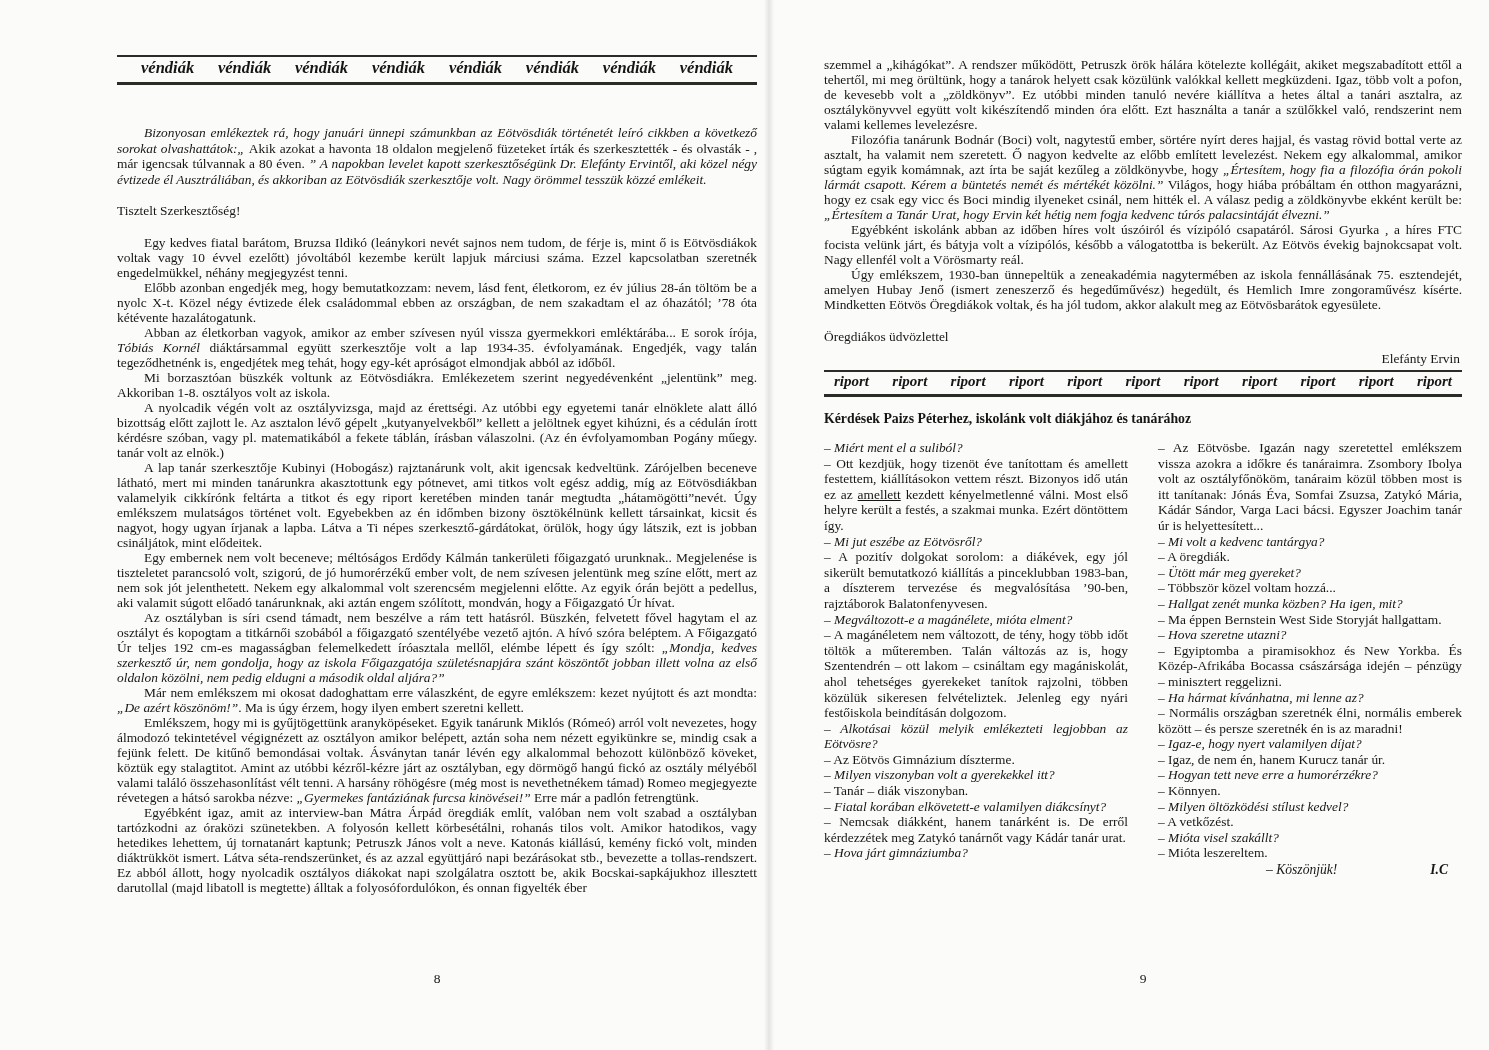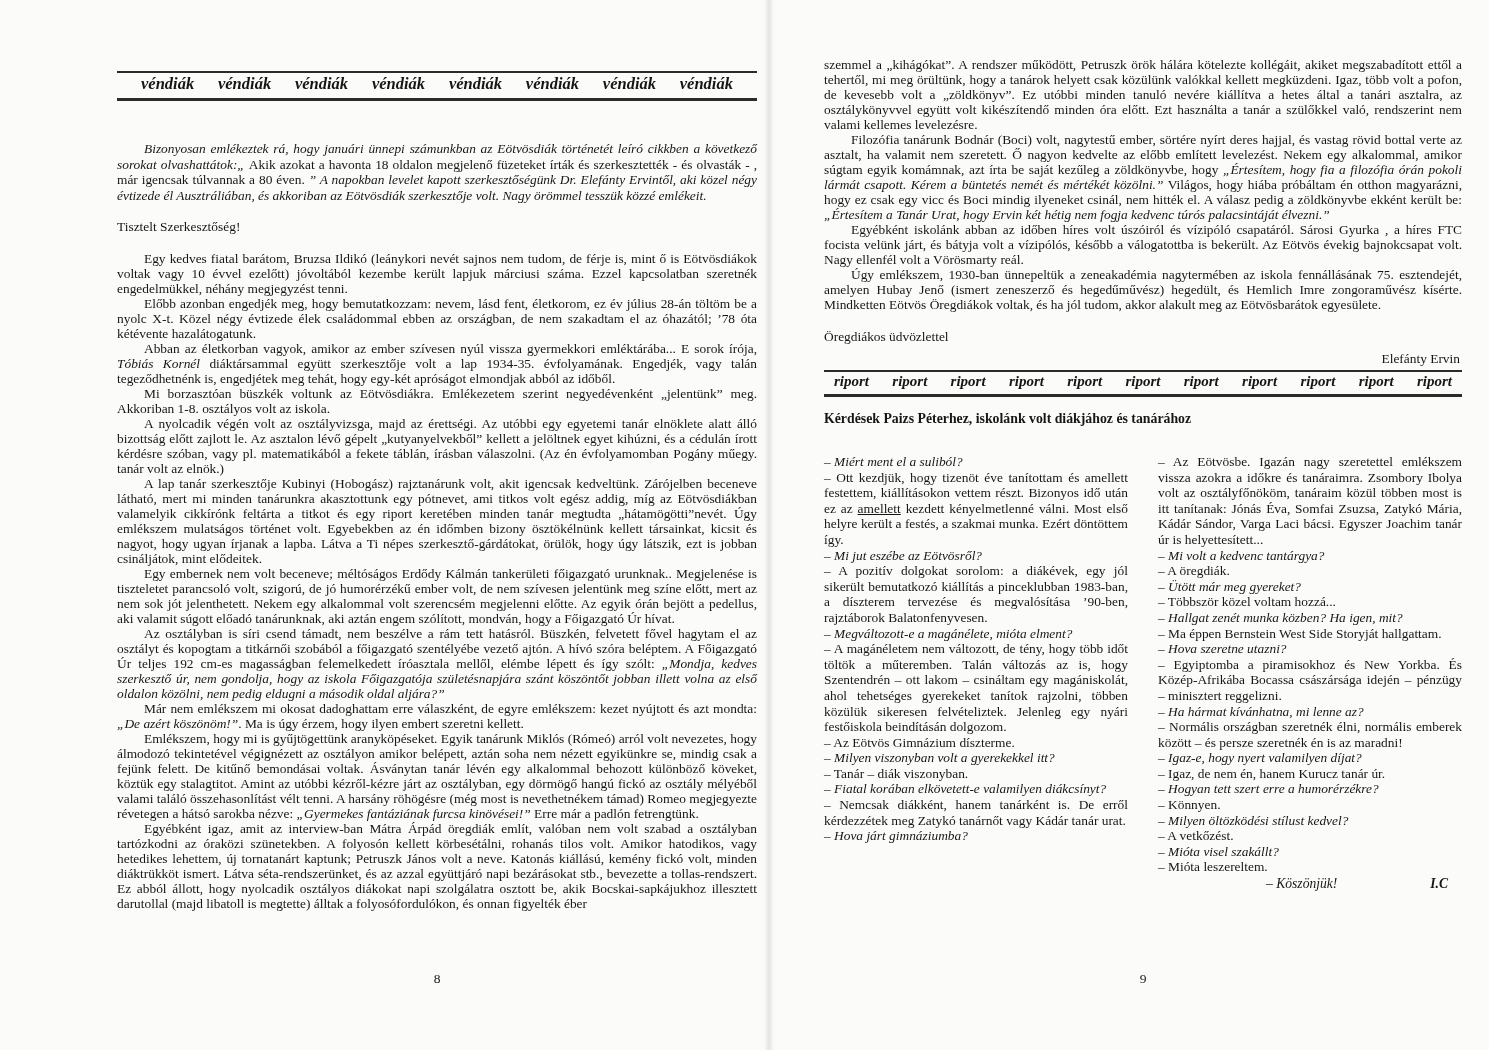--- a/index.html
+++ b/index.html
@@ -16,21 +16,21 @@
   .fold{
     position:absolute;left:764px;top:0;width:10px;height:1050px;
     background:linear-gradient(to right,rgba(0,0,0,0) 0%,rgba(110,110,104,0.16) 50%,rgba(0,0,0,0) 100%);
   }
 
   
   .band{
     border-top:2px solid #2b2b28;border-bottom:3px solid #2b2b28;
     display:flex;justify-content:space-between;align-items:baseline;
   }
-  .masthead{margin-top:71px;padding:1px 24px 4px 24px}
+  .masthead{margin-top:55px;padding:1px 24px 4px 24px}
   .masthead span{font-style:italic;font-weight:bold;font-size:16.5px}
   .riport-band{margin-top:3px;padding:1px 10px 4px 10px}
   .riport-band span{font-style:italic;font-weight:bold;font-size:15px}
 
   
   .intro{margin:40px 0 0 0;font-size:13.4px;line-height:15.7px;text-align:justify;text-indent:27px}
   .intro span{font-style:italic}
   .intro span.rm{font-style:normal}
   .salutation{margin:15px 0 0 0;font-size:13.4px}
   .body-col{margin-top:16px;font-size:13.4px;line-height:15px;text-align:justify}
@@ -38,21 +38,21 @@
   .body-col p.noindent{text-indent:0}
   .rp-body{margin-top:57px}
 
   .it{font-style:italic}
   .u{text-decoration:underline}
 
   .closing{margin:17px 0 0 0;font-size:13.4px}
   .signature{margin:6px 2px 0 0;text-align:right;font-size:13.4px}
   .interview-title{margin:14px 0 0 0;text-align:left;font-weight:bold;font-size:13.8px}
 
-  .columns{margin-top:27px;display:flex;justify-content:space-between}
+  .columns{margin-top:13px;display:flex;justify-content:space-between}
   .col{width:304px;font-size:13.4px;line-height:15.6px;text-align:justify}
   .col p{margin:0}
   .col p.q{font-style:italic}
 
   .thanks-row{display:flex;align-items:flex-start;font-size:13.6px;margin-top:1px}
   .thanks{font-style:italic;margin-left:108px}
   .initials{font-style:italic;font-weight:bold;margin-left:auto;margin-right:14px}
 
   .pageno{position:absolute;top:971px;left:0;width:100%;text-align:center;font-size:13.5px}
 </style>
@@ -130,20 +130,21 @@
 
   <div class="columns">
     <div class="col">
 
     <p class="q"><span>– Miért ment el a suliból?</span></p>
         <p class="a"><span>– Ott kezdjük, hogy tizenöt éve tanítottam és amellett festettem, kiállításokon vettem részt. Bizonyos idő után ez az </span><span class="u">amellett</span><span> kezdett kényelmetlenné válni. Most első helyre került a festés, a szakmai munka. Ezért döntöttem így.</span></p>
         <p class="q"><span>– Mi jut eszébe az Eötvösről?</span></p>
         <p class="a"><span>– A pozitív dolgokat sorolom: a diákévek, egy jól sikerült bemutatkozó kiállítás a pinceklubban 1983-ban, a díszterem tervezése és megvalósítása ’90-ben, rajztáborok Balatonfenyvesen.</span></p>
         <p class="q"><span>– Megváltozott-e a magánélete, mióta elment?</span></p>
         <p class="a"><span>– A magánéletem nem változott, de tény, hogy több időt töltök a műteremben. Talán változás az is, hogy Szentendrén – ott lakom – csináltam egy magániskolát, ahol tehetséges gyerekeket tanítok rajzolni, többen közülük sikeresen felvételiztek. Jelenleg egy nyári festőiskola beindításán dolgozom.</span></p>
+        <p class="q"><span>– Alkotásai közül melyik emlékezteti legjobban az Eötvösre?</span></p>
         <p class="a"><span>– Az Eötvös Gimnázium díszterme.</span></p>
         <p class="q"><span>– Milyen viszonyban volt a gyerekekkel itt?</span></p>
         <p class="a"><span>– Tanár – diák viszonyban.</span></p>
         <p class="q"><span>– Fiatal korában elkövetett-e valamilyen diákcsínyt?</span></p>
         <p class="a"><span>– Nemcsak diákként, hanem tanárként is. De erről kérdezzétek meg Zatykó tanárnőt vagy Kádár tanár urat.</span></p>
         <p class="q"><span>– Hova járt gimnáziumba?</span></p>
       </div>
     <div class="col">
       <div>
 
@@ -153,21 +154,21 @@
           <p class="q"><span>– Ütött már meg gyereket?</span></p>
           <p class="a"><span>– Többször közel voltam hozzá...</span></p>
           <p class="q"><span>– Hallgat zenét munka közben? Ha igen, mit?</span></p>
           <p class="a"><span>– Ma éppen Bernstein West Side Storyját hallgattam.</span></p>
           <p class="q"><span>– Hova szeretne utazni?</span></p>
           <p class="a"><span>– Egyiptomba a piramisokhoz és New Yorkba. És Közép-Afrikába Bocassa császársága idején – pénzügy – minisztert reggelizni.</span></p>
           <p class="q"><span>– Ha hármat kívánhatna, mi lenne az?</span></p>
           <p class="a"><span>– Normális országban szeretnék élni, normális emberek között – és persze szeretnék én is az maradni!</span></p>
           <p class="q"><span>– Igaz-e, hogy nyert valamilyen díjat?</span></p>
           <p class="a"><span>– Igaz, de nem én, hanem Kurucz tanár úr.</span></p>
-          <p class="q"><span>– Hogyan tett szert erre a humorérzékre?</span></p>
+          <p class="q"><span>– Hogyan tett neve erre a humorérzékre?</span></p>
           <p class="a"><span>– Könnyen.</span></p>
           <p class="q"><span>– Milyen öltözködési stílust kedvel?</span></p>
           <p class="a"><span>– A vetkőzést.</span></p>
           <p class="q"><span>– Mióta visel szakállt?</span></p>
           <p class="a"><span>– Mióta leszereltem.</span></p>
         </div>
       <div class="thanks-row">
         <span class="thanks">– Köszönjük!</span>
         <span class="initials">I.C</span>
       </div>

